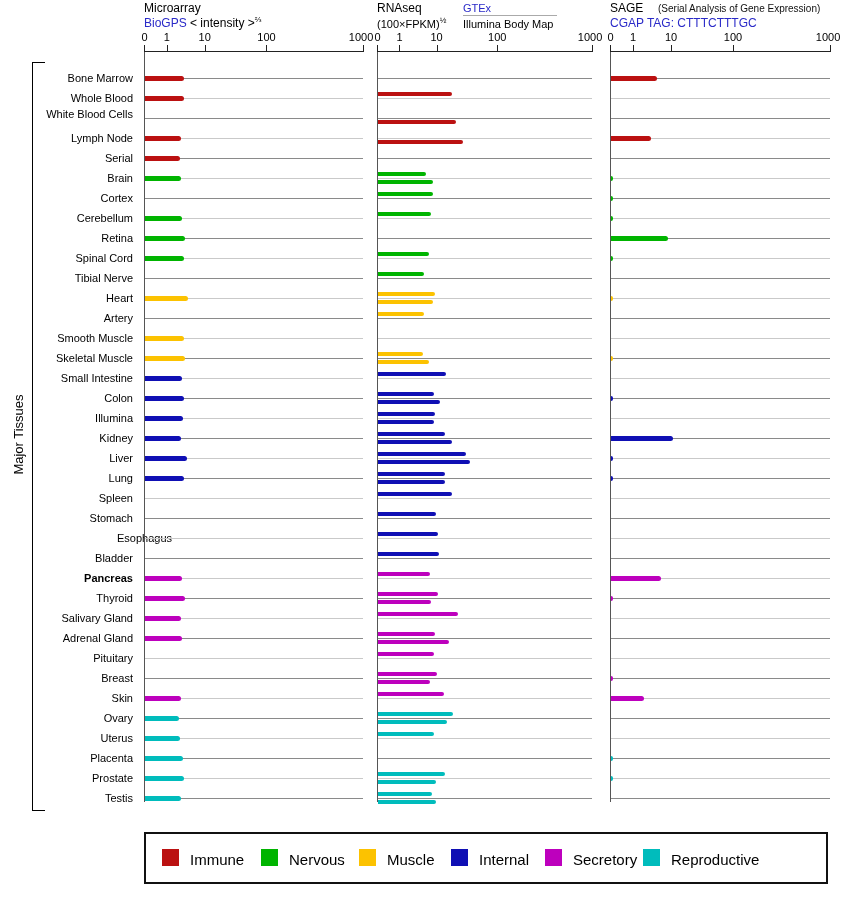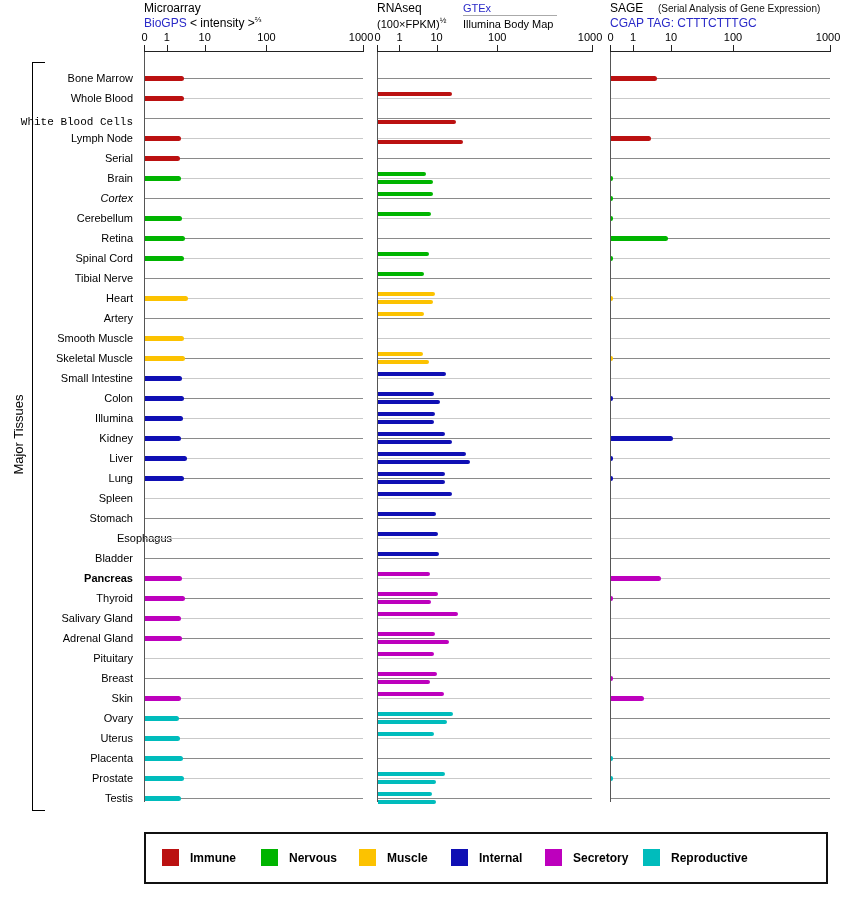--- a/index.html
+++ b/index.html
@@ -23,38 +23,38 @@
   .t1{font-size:12px;}
   .t2{font-size:11px;}
   .small{font-size:10px;color:#111;}
   .link{color:#2a2ac8;}
   sup{font-size:8px;}
   .gtex-sep{position:absolute;height:1px;background:#aaa;}
   .legend{position:absolute;left:144px;top:832px;width:684px;height:52px;
         border:2px solid #111;box-sizing:border-box;}
   .lgitem{position:absolute;top:0;height:100%;}
   .lgswatch{position:absolute;top:15px;width:17px;height:17px;}
-  .lglabel{position:absolute;left:28px;top:17px;font-size:12px;white-space:nowrap;font-weight:bold;}
+  .lglabel{position:absolute;left:28px;top:17px;font-size:15px;white-space:nowrap;}
 </style>
 </head>
 <body>
 
 <div class="page">
 
   <div class="ylab">Major Tissues</div>
   <div class="bracket"></div>
 
   <div class="labels" id="tissue-labels">
       <div class="tlabel" style="top: 68px;">Bone Marrow</div>
       <div class="tlabel" style="top: 88px;">Whole Blood</div>
-      <div class="tlabel" style="top: 112px; font-family: Liberation Mono, monospace;">White Blood Cells</div>
+      <div class="tlabel" style="top: 104px;">White Blood Cells</div>
       <div class="tlabel" style="top: 128px;">Lymph Node</div>
       <div class="tlabel" style="top: 148px;">Serial</div>
       <div class="tlabel" style="top: 168px;">Brain</div>
-      <div class="tlabel" style="top: 188px; font-style: italic;">Cortex</div>
+      <div class="tlabel" style="top: 188px;">Cortex</div>
       <div class="tlabel" style="top: 208px;">Cerebellum</div>
       <div class="tlabel" style="top: 228px;">Retina</div>
       <div class="tlabel" style="top: 248px;">Spinal Cord</div>
       <div class="tlabel" style="top: 268px;">Tibial Nerve</div>
       <div class="tlabel" style="top: 288px;">Heart</div>
       <div class="tlabel" style="top: 308px;">Artery</div>
       <div class="tlabel" style="top: 328px;">Smooth Muscle</div>
       <div class="tlabel" style="top: 348px;">Skeletal Muscle</div>
       <div class="tlabel" style="top: 368px;">Small Intestine</div>
       <div class="tlabel" style="top: 388px;">Colon</div>

